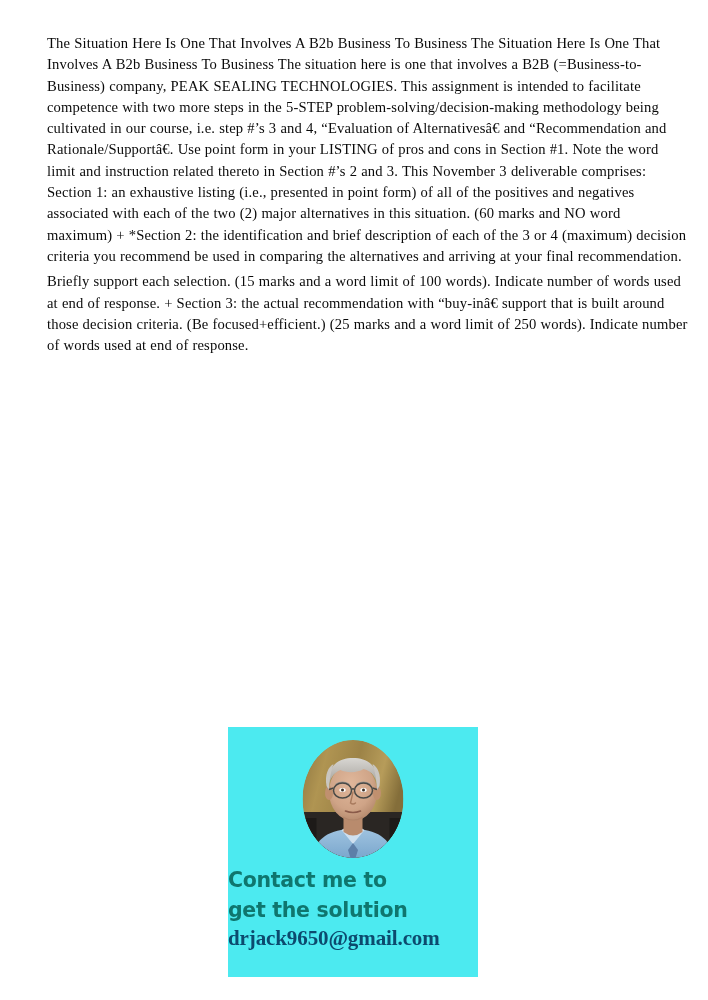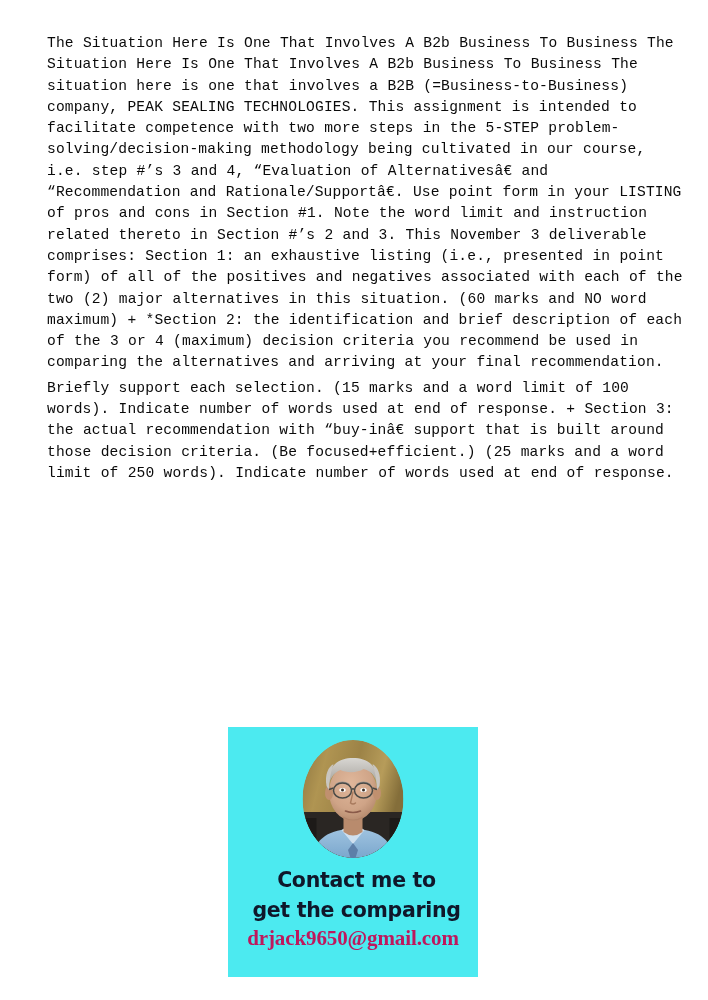--- a/index.html
+++ b/index.html
@@ -26,21 +26,21 @@
 
   .doc-body {
     position: absolute;
     left: 47px;
     top: 33px;
     width: 642px;
   }
 
   .para {
     margin: 0;
-    font-family: Liberation Mono, monospace;
+    font-family: Liberation Serif, serif;
     font-size: 14.6px;
     line-height: 21.3px;
     color: #0a0a0a;
     text-align: left;
     letter-spacing: 0.01em;
     word-spacing: 0.02em;
   }
   .para + .para {
     margin-top: 4px;
   }
@@ -71,44 +71,41 @@
     display: block;
     width: 101px;
     height: 118px;
   }
 
   .card-headline {
     position: absolute;
     left: 0;
     right: 0;
     top: 138px;
-    text-align: center;
     font-family: "DejaVu Sans", "Liberation Sans", sans-serif;
     font-weight: bold;
     font-size: 20.5px;
     line-height: 30px;
-    color: #0f172a;
+    color: #0f766e;
     letter-spacing: -0.015em;
-    padding-left: 7px;
   }
   .card-headline .hl-line {
     display: block;
   }
 
   .card-email {
     position: absolute;
     left: 0;
     right: 0;
     top: 198px;
-    text-align: center;
     font-family: "Liberation Serif", "DejaVu Serif", serif;
     font-weight: bold;
     font-size: 21px;
     line-height: 26px;
-    color: #be185d;
+    color: #0c4a6e;
     letter-spacing: -0.005em;
   }
 </style>
 </head>
 <body>
 
 <div class="page">
 
   <div class="doc-body">
     <p class="para">The Situation Here Is One That Involves A B2b Business To Business The Situation Here Is One That Involves A B2b Business To Business The situation here is one that involves a B2B (=Business-to-Business) company, PEAK SEALING TECHNOLOGIES. This assignment is intended to facilitate competence with two more steps in the 5-STEP problem-solving/decision-making methodology being cultivated in our course, i.e. step #’s 3 and 4, “Evaluation of Alternativesâ€ and “Recommendation and Rationale/Supportâ€. Use point form in your LISTING of pros and cons in Section #1. Note the word limit and instruction related thereto in Section #’s 2 and 3. This November 3 deliverable comprises: Section 1: an exhaustive listing (i.e., presented in point form) of all of the positives and negatives associated with each of the two (2) major alternatives in this situation. (60 marks and NO word maximum) + *Section 2: the identification and brief description of each of the 3 or 4 (maximum) decision criteria you recommend be used in comparing the alternatives and arriving at your final recommendation.</p>
@@ -192,20 +189,20 @@
 
           <path d="M43 71 Q50.5 74 58 71" stroke="#8a5a49" stroke-width="1.6" fill="none" stroke-linecap="round"></path>
 
           <path d="M40 77 Q50.5 83 61 77" stroke="#ab7f63" stroke-width="1.2" fill="none" opacity="0.6"></path>
         </g>
       </svg>
     </div>
 
     <div class="card-headline">
       <span class="hl-line">Contact me to</span>
-      <span class="hl-line">get the comparing</span>
+      <span class="hl-line">get the solution</span>
     </div>
 
     <div class="card-email">drjack9650@gmail.com</div>
 
   </div>
 
 </div>
 
 </body></html>

